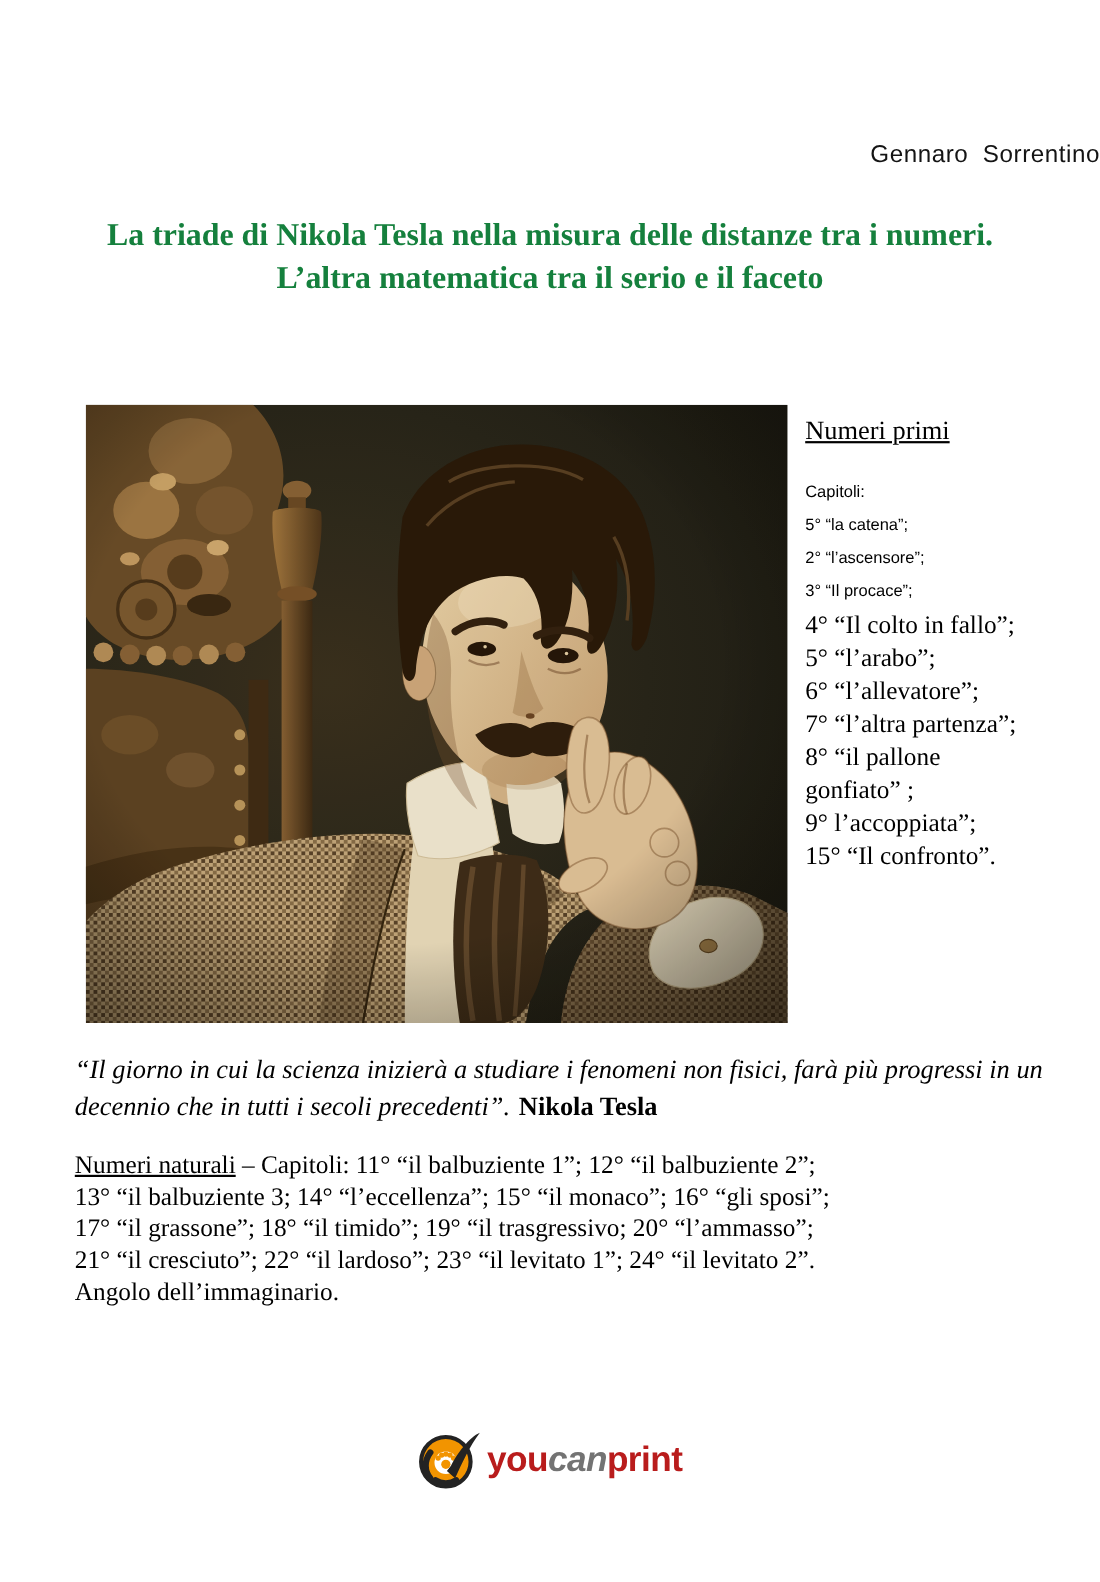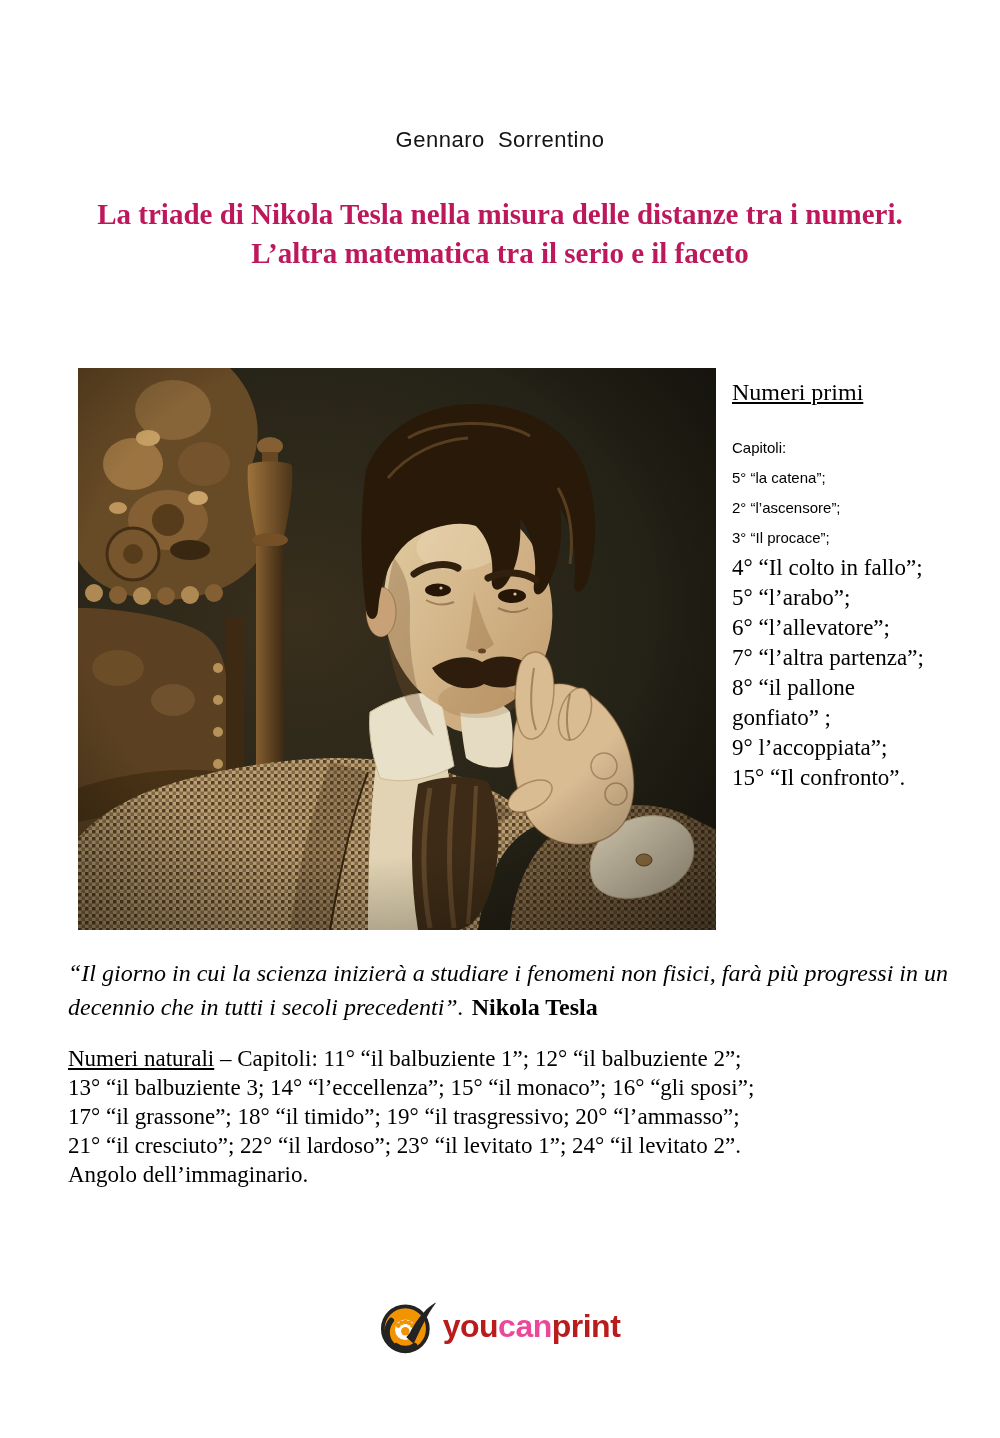--- a/index.html
+++ b/index.html
@@ -1,24 +1,24 @@
 <!DOCTYPE html>
 <html><head>
 <meta charset="utf-8">
 <style>
   html,body{margin:0;padding:0;background:#ffffff;}
   .page{position:relative;width:1000px;height:1438px;background:#fff;overflow:hidden;
         font-family:"Liberation Serif",serif;color:#000;}
 
-  .author{position:absolute;top:127px;left:0;width:100%;text-align:center;
+  .author{position:absolute;top:127px;left:0;width:100%;text-align:right;
           font-family:"Liberation Sans",sans-serif;font-size:22px;color:#141414;
           white-space:pre;letter-spacing:.5px;}
 
   .title{position:absolute;top:195px;left:50px;width:900px;margin:0;text-align:center;
-         font-family:"Liberation Serif",serif;font-weight:bold;font-size:29px;line-height:39px;color:#be185d;}
+         font-family:"Liberation Serif",serif;font-weight:bold;font-size:29px;line-height:39px;color:#15803d;}
 
   .photo{position:absolute;left:78px;top:368px;width:638px;height:562px;}
   .photo svg{display:block;width:638px;height:562px;}
 
   .sidebar{position:absolute;left:732px;top:378px;width:252px;}
   .sidebar .heading{font-family:"Liberation Serif",serif;font-size:24px;
                     text-decoration:underline;margin:0 0 27px 0;line-height:28px;}
   .sidebar .line{line-height:30px;}
   .sidebar .line.sans{font-family:"Liberation Sans",sans-serif;font-size:15px;}
   .sidebar .line.serif{font-family:"Liberation Serif",serif;font-size:23px;}
@@ -30,21 +30,21 @@
 
   .naturali{position:absolute;left:68px;top:1044px;width:902px;
             font-family:"Liberation Serif",serif;font-size:23px;line-height:29px;}
   .naturali .ul{text-decoration:underline;}
 
   .logo{position:absolute;top:1293px;left:0;width:100%;height:66px;
         display:flex;align-items:center;justify-content:center;}
   .logo .mark{width:60px;height:60px;margin-right:3px;flex:0 0 auto;}
   .logo .lt{font-family:"Liberation Sans",sans-serif;font-weight:bold;font-size:32px;
             letter-spacing:-0.5px;color:#b91c1c;line-height:60px;}
-  .logo .lt.can{color:#ec4899;}
+  .logo .lt.can{color:#737373;font-style:italic;}
 </style>
 </head>
 <body>
 
 <div class="page">
 
   <div class="author">Gennaro  Sorrentino</div>
 
   <h1 class="title"><span>La triade di Nikola Tesla nella misura delle distanze tra i numeri.</span><br><span>L’altra matematica tra il serio e il faceto</span></h1>
 

